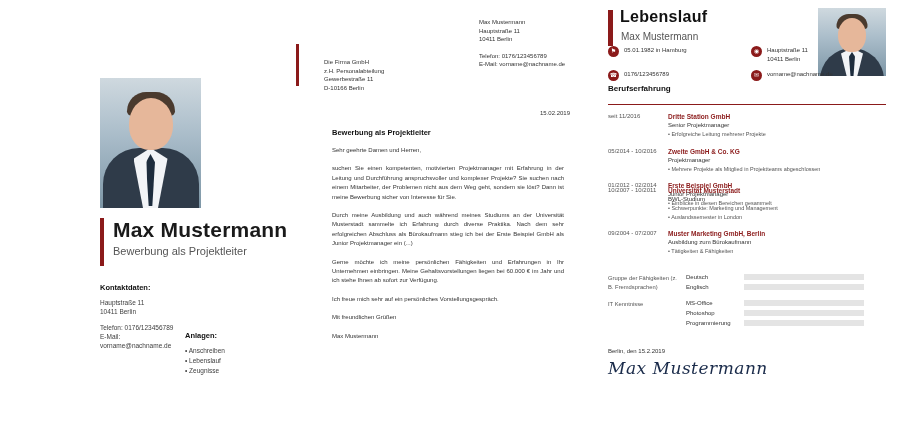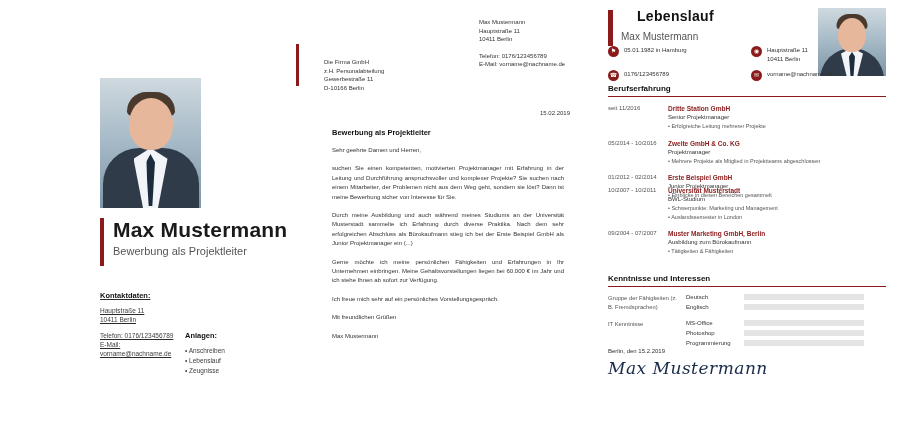--- a/index.html
+++ b/index.html
@@ -20,59 +20,59 @@
   .face{position:absolute;left:50%;top:20px;transform:translateX(-50%);width:44px;height:52px;border-radius:50% 50% 46% 46%;background:#e6b79a;}
   .hair{position:absolute;left:50%;top:14px;transform:translateX(-50%);width:48px;height:24px;border-radius:24px 24px 6px 6px;background:#4a3a2e;}
   .body-sh{position:absolute;left:50%;top:70px;transform:translateX(-50%);width:96px;height:62px;background:#2f3b49;border-radius:36px 36px 0 0;}
   .shirt{position:absolute;left:50%;top:70px;transform:translateX(-50%);width:34px;height:60px;background:#f2f4f7;clip-path:polygon(50% 0,100% 18%,72% 100%,28% 100%,0 18%);}
   .tie{position:absolute;left:50%;top:76px;transform:translateX(-50%);width:9px;height:52px;background:#1d2c3d;clip-path:polygon(50% 0,100% 16%,70% 100%,30% 100%,0 16%);}
 
   .p1-namebar{position:absolute;left:100px;top:218px;width:4px;height:48px;background:#8b1a1a;}
   .p1-name{position:absolute;left:113px;top:218px;font-size:21px;font-weight:bold;letter-spacing:.2px;color:#1a1a1a;}
   .p1-sub{position:absolute;left:113px;top:245px;font-size:11px;color:#555;}
 
-  .p1-col-l{position:absolute;left:100px;top:291px;width:85px;text-decoration:underline;}
+  .p1-col-l{position:absolute;left:100px;top:283px;width:85px;}
   .p1-col-r{position:absolute;left:185px;top:283px;width:95px;margin-top:48px;}
   .p1-h{font-size:7.5px;font-weight:bold;color:#111;margin-bottom:6px;}
   .p1-line{font-size:6.5px;color:#3d3d3d;line-height:9px;}
   .p1-gap{height:7px;}
   .p1-bul{font-size:6.5px;color:#3d3d3d;line-height:10px;}
 
   
   .p2{position:absolute;left:296px;top:0;width:300px;height:425px;background:#fff;}
   .p2-accent{position:absolute;left:0;top:44px;width:3px;height:42px;background:#8b1a1a;}
   .p2-sender{position:absolute;left:183px;top:18px;font-size:6px;line-height:8.6px;color:#333;}
   .p2-recv{position:absolute;left:28px;top:58px;font-size:6px;line-height:8.6px;color:#333;}
   .p2-date{position:absolute;right:26px;top:110px;font-size:6px;color:#333;}
   .p2-subj{position:absolute;left:36px;top:128px;font-size:7.5px;font-weight:bold;color:#111;}
   .p2-body{position:absolute;left:36px;top:146px;width:232px;font-size:6px;line-height:9.4px;color:#333;text-align:justify;}
   .p2-body p{margin:0 0 9px 0;}
 
   
   .p3{position:absolute;left:596px;top:0;width:302px;height:425px;background:#fff;}
   .p3-bar{position:absolute;left:12px;top:10px;width:5px;height:36px;background:#8b1a1a;}
-  .p3-title{position:absolute;left:24px;top:8px;font-size:14px;font-weight:bold;color:#111;letter-spacing:.3px;margin-left:17px;}
+  .p3-title{position:absolute;left:24px;top:8px;font-size:16px;font-weight:bold;color:#111;letter-spacing:.3px;}
   .p3-name{position:absolute;left:25px;top:31px;font-size:10px;color:#555;}
   .p3-photo{
     position:absolute;right:12px;top:8px;width:68px;height:68px;
     background:linear-gradient(180deg,#cfd9df 0%,#a9bcc9 45%,#7d96a6 100%);overflow:hidden;
   }
   .p3-photo .face{top:10px;width:28px;height:34px;}
   .p3-photo .hair{top:6px;width:31px;height:15px;}
   .p3-photo .body-sh{top:40px;width:64px;height:32px;}
   .p3-photo .shirt{top:40px;width:22px;height:30px;}
   .p3-photo .tie{top:44px;width:6px;height:28px;}
 
   .p3-contact{position:absolute;left:12px;top:46px;width:278px;}
   .c-row{display:flex;gap:8px;margin-bottom:7px;}
   .c-cell{display:flex;align-items:flex-start;gap:5px;width:135px;}
   .c-ic{width:11px;height:11px;border-radius:50%;background:#8b1a1a;color:#fff;font-size:6px;line-height:11px;text-align:center;flex:0 0 11px;}
   .c-tx{font-size:6px;line-height:8.5px;color:#333;}
 
-  .sec-h{font-size:8px;font-weight:bold;color:#111;border-bottom:1px solid #8b1a1a;padding-bottom:3px;margin:0 0 7px 0;}
+  .sec-h{font-size:8px;font-weight:bold;color:#111;border-bottom:1px solid #8b1a1a;padding-bottom:11px;margin:0 0 7px 0;}
   .p3-sec{position:absolute;left:12px;width:278px;}
   .e-row{display:flex;margin-bottom:8px;}
   .e-date{width:60px;flex:0 0 60px;font-size:6px;color:#555;line-height:8.5px;}
   .e-main{flex:1;}
   .e-org{font-size:6.5px;font-weight:bold;color:#8b1a1a;line-height:9px;}
   .e-role{font-size:6px;color:#333;line-height:9px;}
   .e-bul{font-size:5.5px;color:#555;line-height:8.5px;}
 
   .k-row{display:flex;margin-bottom:6px;}
   .k-lab{width:78px;flex:0 0 78px;font-size:5.8px;color:#555;line-height:8.5px;}
@@ -235,21 +235,20 @@
         <div class="e-date">09/2004 - 07/2007</div>
         <div class="e-main">
           <div class="e-org">Muster Marketing GmbH, Berlin</div>
           <div class="e-role">Ausbildung zum Bürokaufmann</div>
           <div class="e-bul">• Tätigkeiten &amp; Fähigkeiten</div>
         </div>
       </div>
     </div>
 
     <div class="p3-sec" style="top:274px">
-      <div class="sec-h">Kenntnisse und Interessen</div>
 
       <div class="k-row">
         <div class="k-lab" style="white-space:pre-line">Gruppe der Fähigkeiten (z.
 B. Fremdsprachen)</div>
         <div class="k-items">
           <div class="k-item">
             <span class="k-name">Deutsch</span>
             <span class="k-track"><span class="k-fill" style="width:100%"></span></span>
           </div>
           <div class="k-item">

